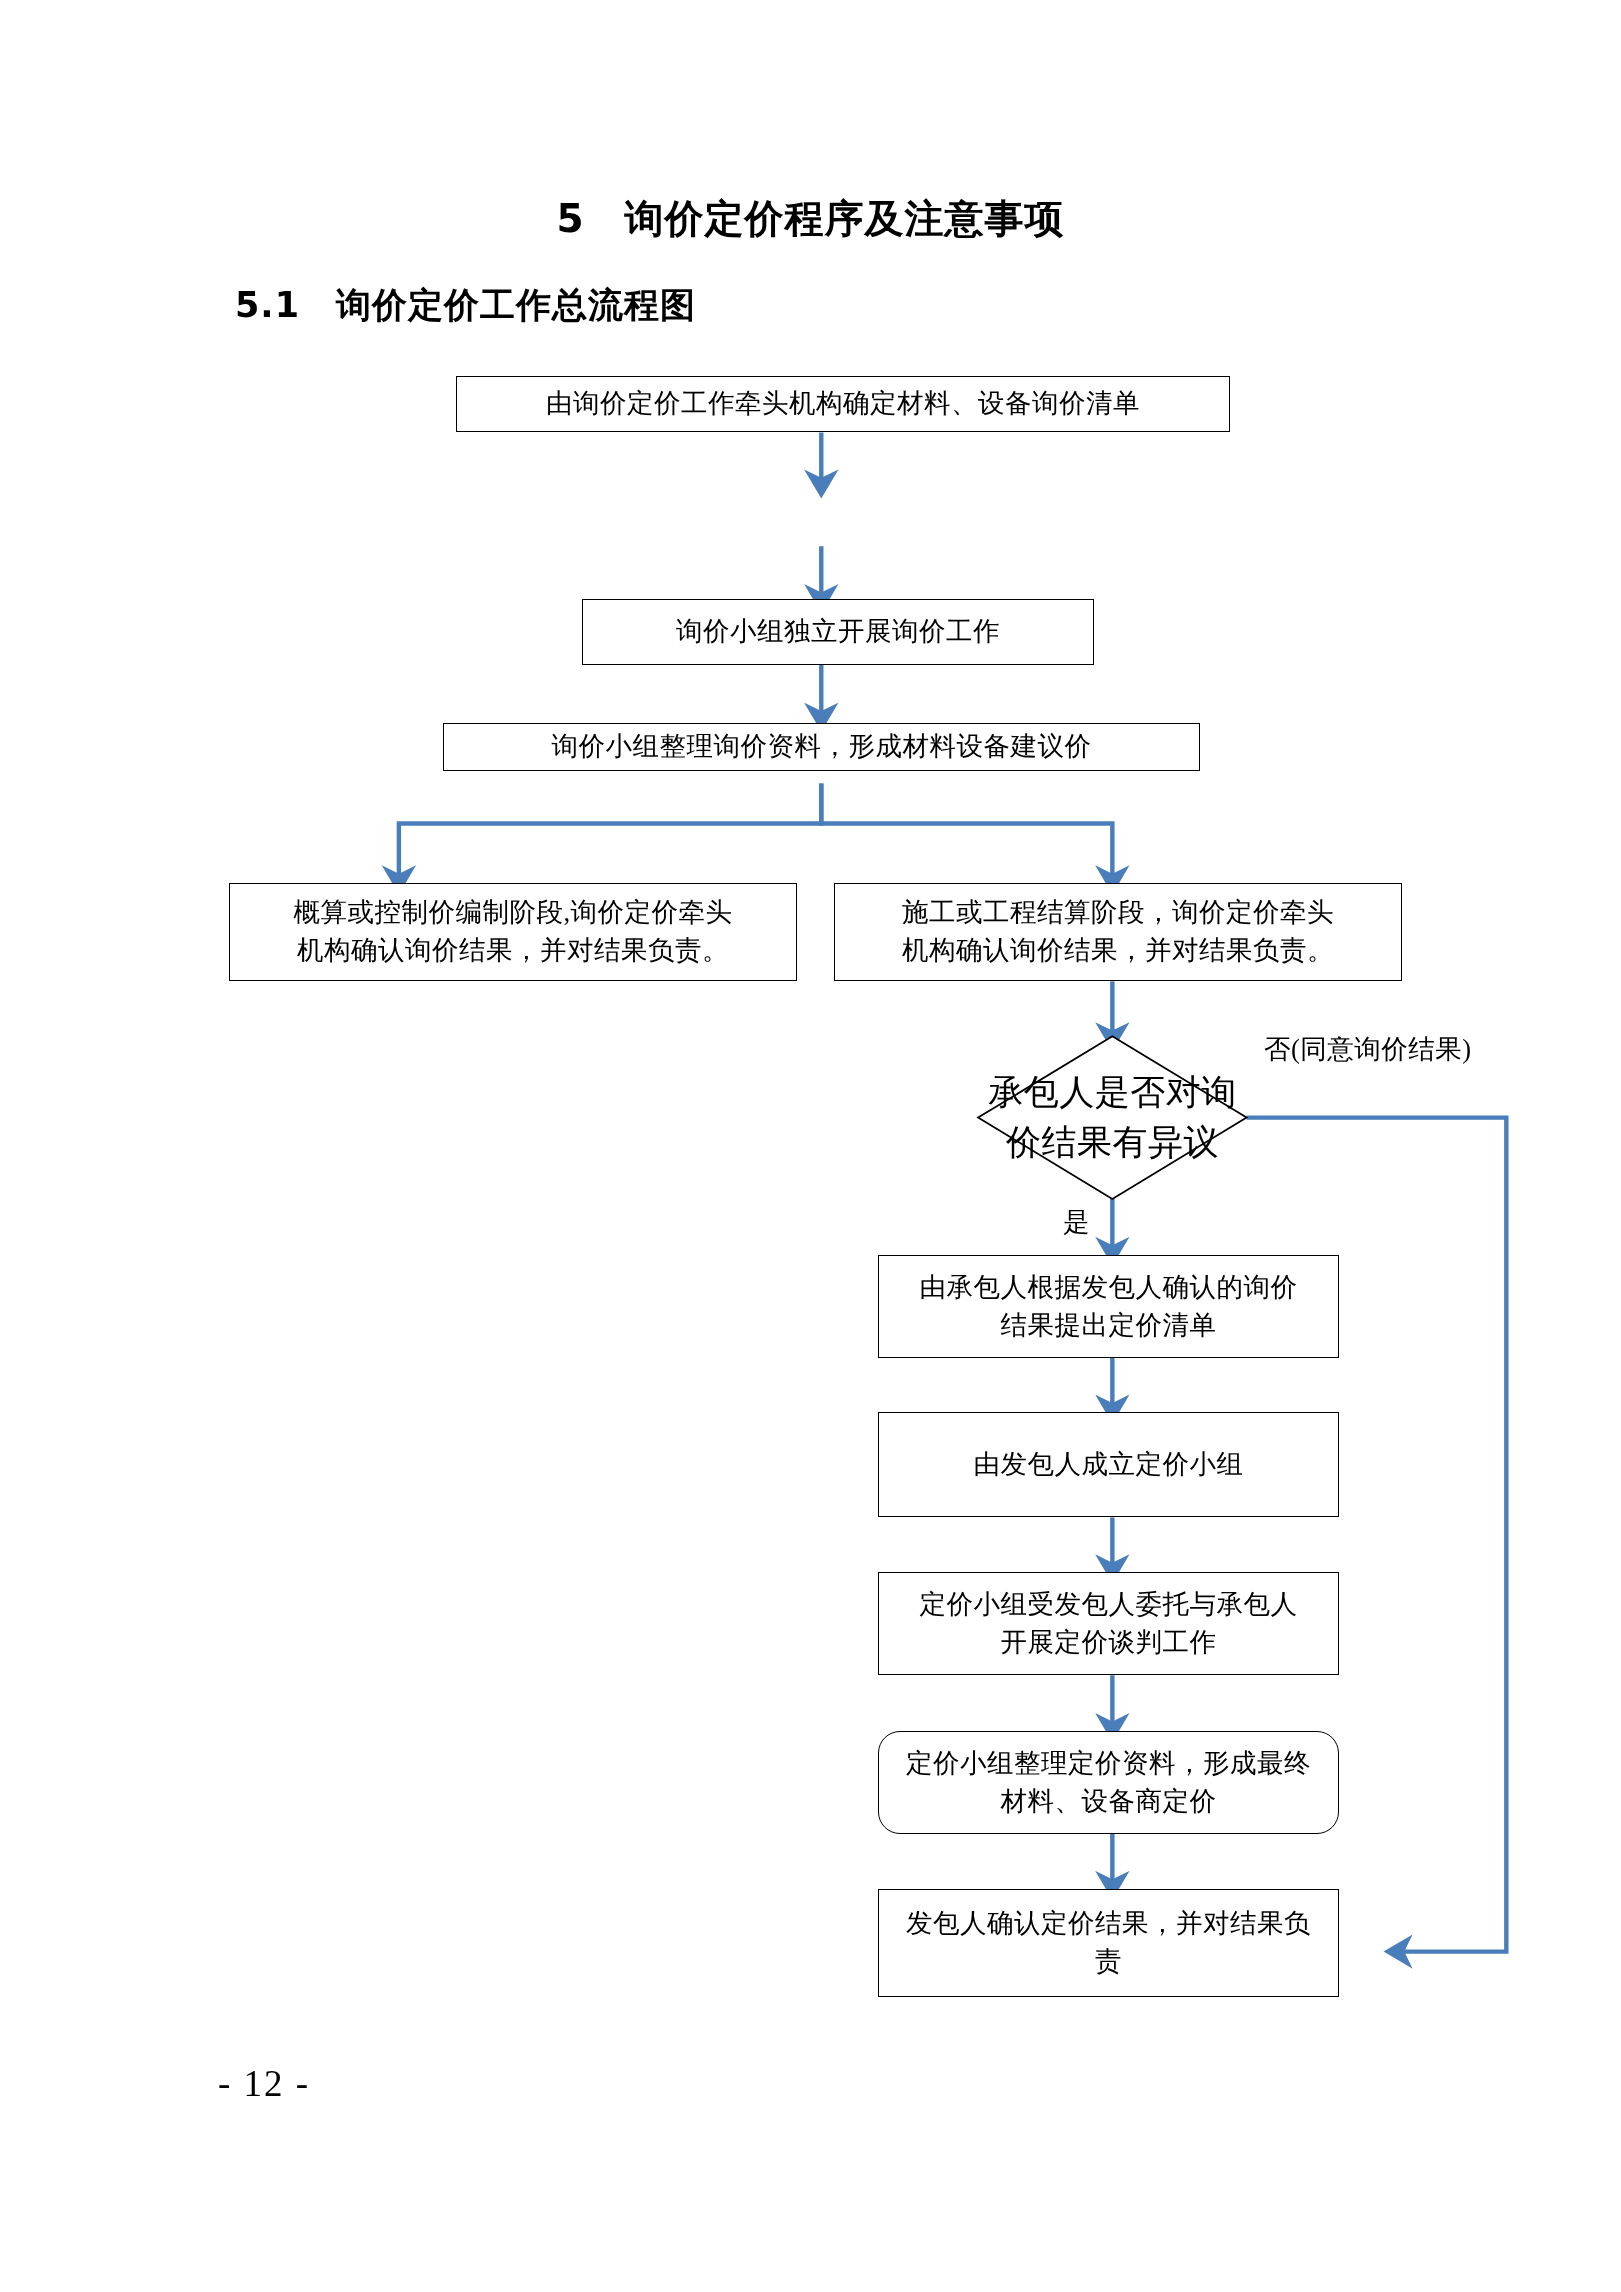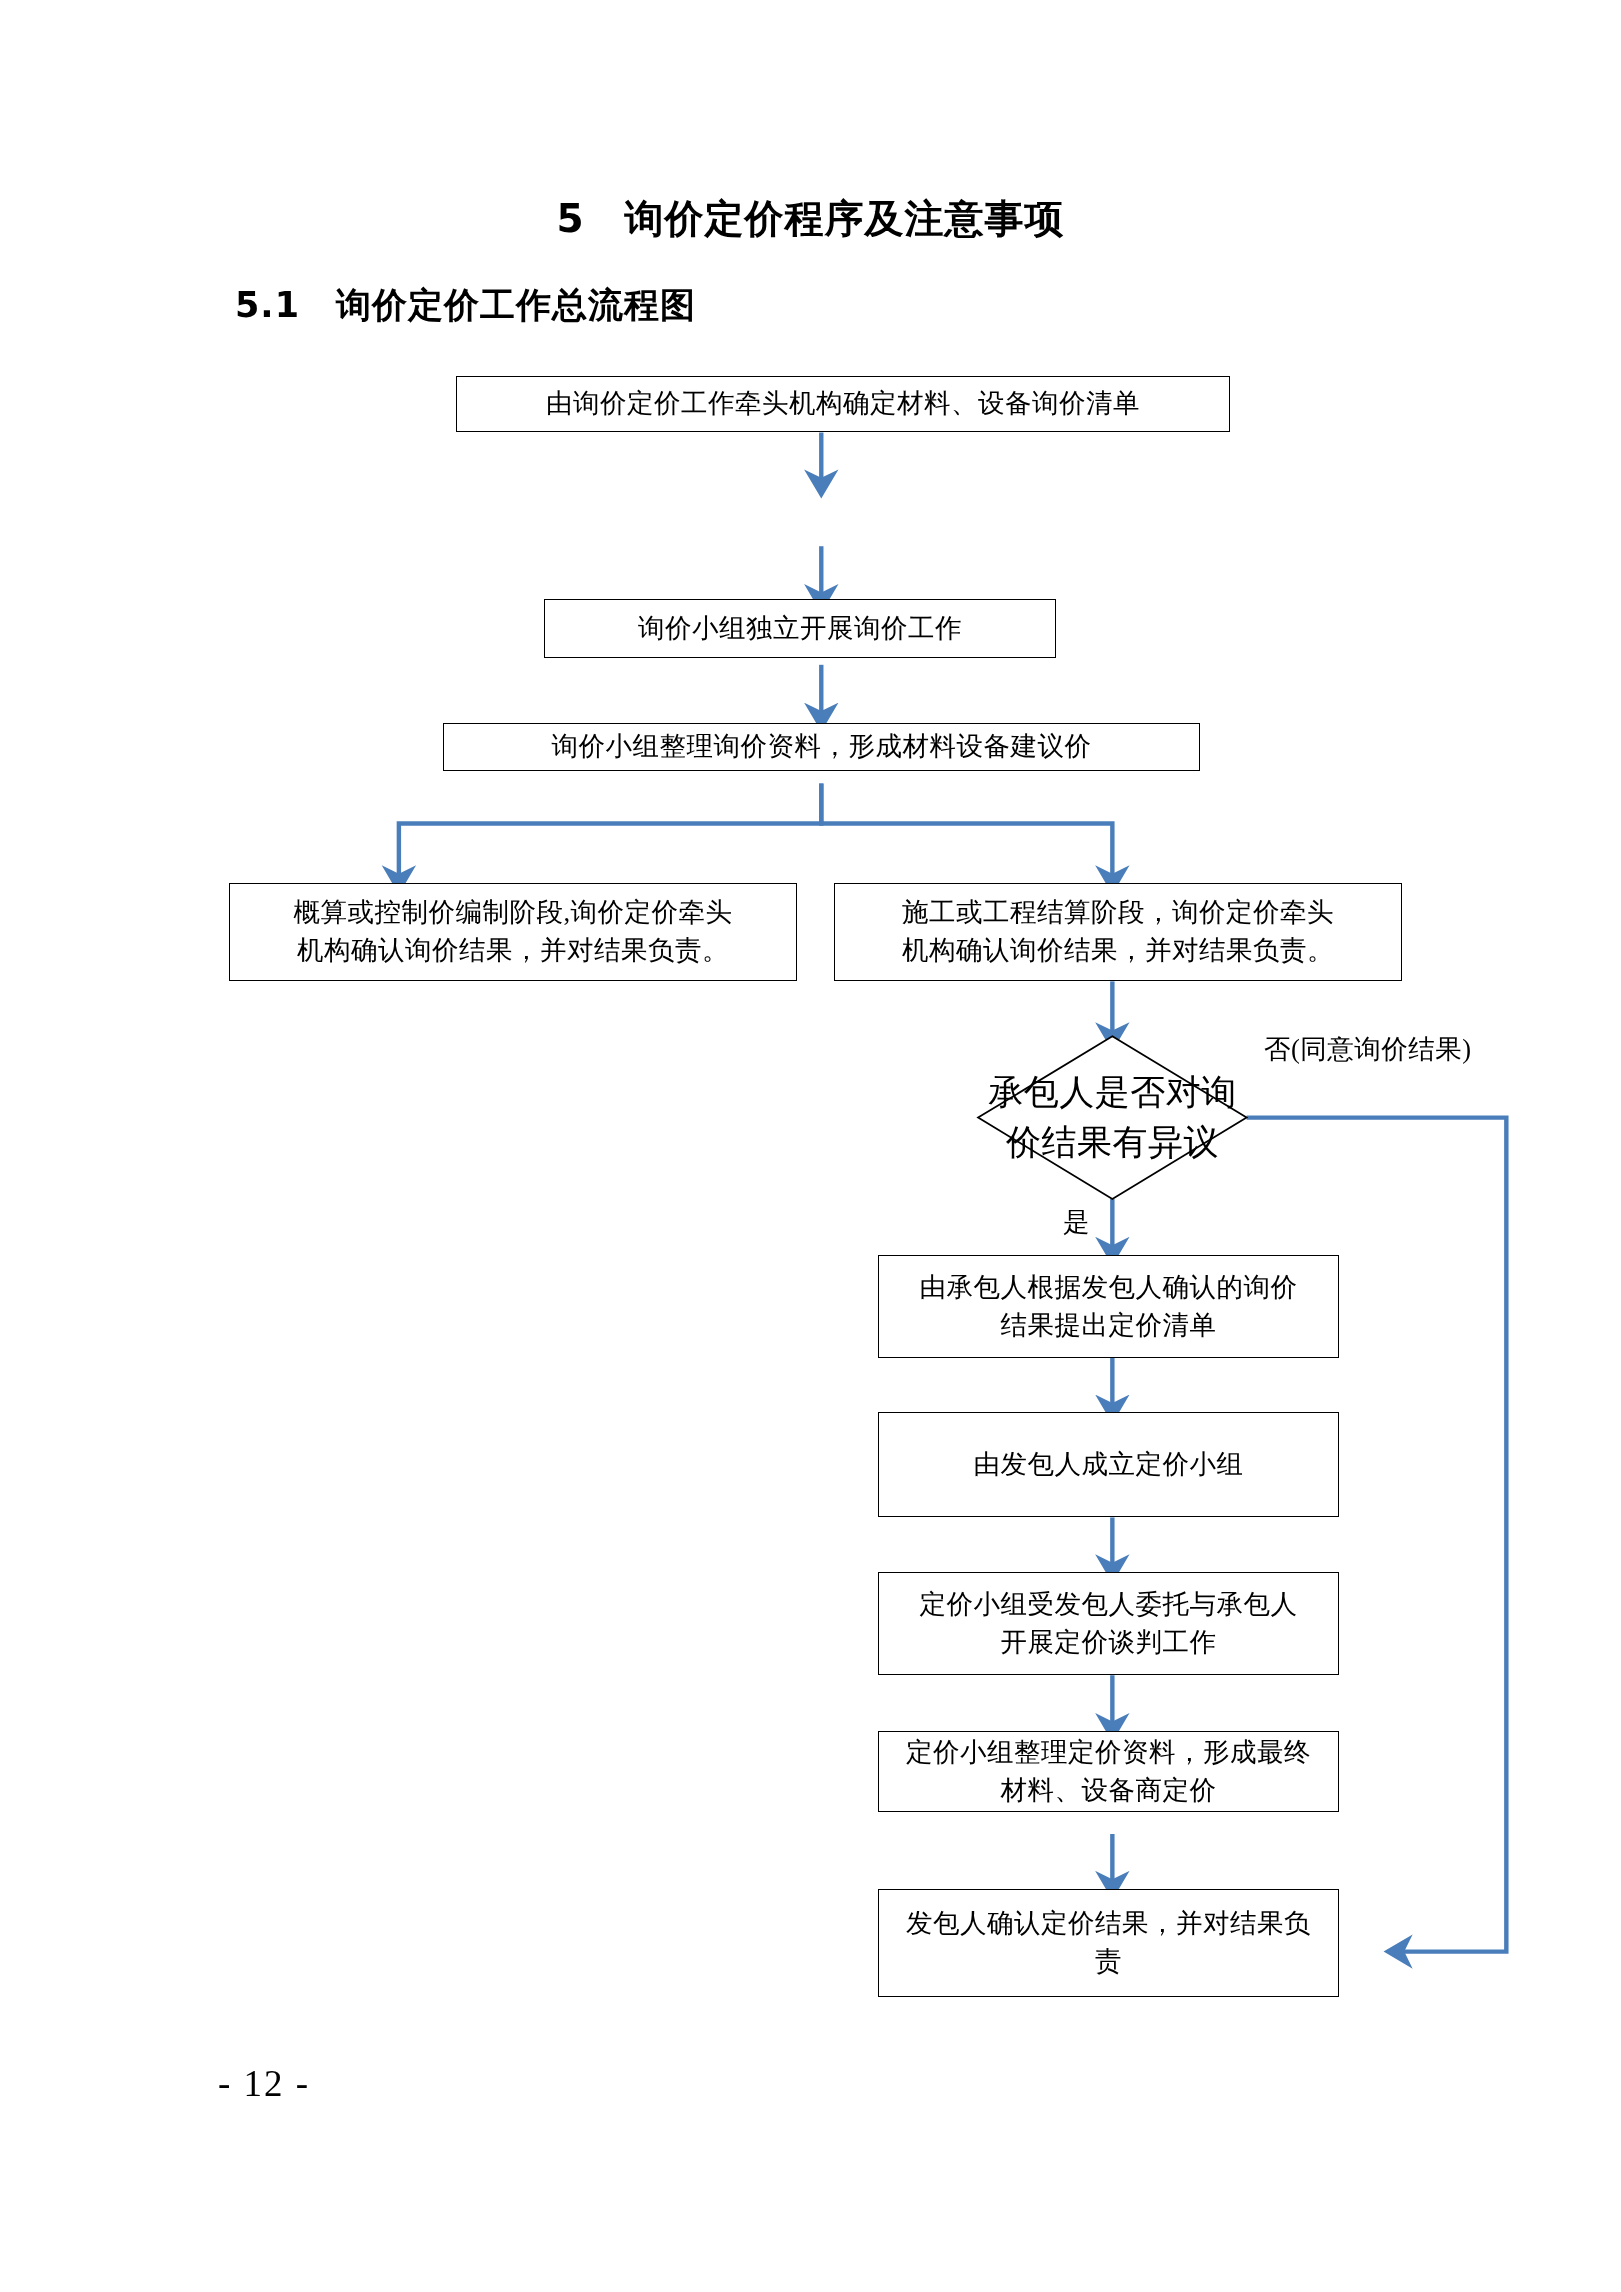--- a/index.html
+++ b/index.html
@@ -159,21 +159,21 @@
       </g>
 
       <polygon points="1135,1057 1272,1140 1135,1223 998,1140" fill="#ffffff" stroke="#000000" stroke-width="1.8"></polygon>
     </svg>
 
     <div class="node" style="left:456px; top:376px;  width:774px; height:56px;">
       <span>由询价定价工作牵头机构确定材料、设备询价清单</span>
     </div>
 
 
-    <div class="node" style="left:544px; top:599px; width:512px; height:59px;">
+    <div class="node" style="left:582px; top:599px; width:512px; height:66px;">
       <span>询价小组独立开展询价工作</span>
     </div>
 
     <div class="node" style="left:443px; top:723px; width:757px; height:48px;">
       <span>询价小组整理询价资料，形成材料设备建议价</span>
     </div>
 
     <div class="node" style="left:229px; top:883px; width:568px; height:98px;">
       <span>概算或控制价编制阶段,询价定价牵头
 机构确认询价结果，并对结果负责。</span>
@@ -196,21 +196,21 @@
 
     <div class="node" style="left:878px; top:1412px; width:461px; height:105px;">
       <span>由发包人成立定价小组</span>
     </div>
 
     <div class="node" style="left:878px; top:1572px; width:461px; height:103px;">
       <span>定价小组受发包人委托与承包人
 开展定价谈判工作</span>
     </div>
 
-    <div class="node" style="left:878px; top:1731px; width:461px; height:81px;">
+    <div class="node" style="left:878px; top:1731px; width:461px; height:103px;border-radius:22px;">
       <span>定价小组整理定价资料，形成最终
 材料、设备商定价</span>
     </div>
 
     <div class="node" style="left:878px; top:1889px; width:461px; height:108px;">
       <span>发包人确认定价结果，并对结果负
 责</span>
     </div>
 
     <div class="edge-label" style="left:1264px; top:1031px;">否(同意询价结果)</div>

